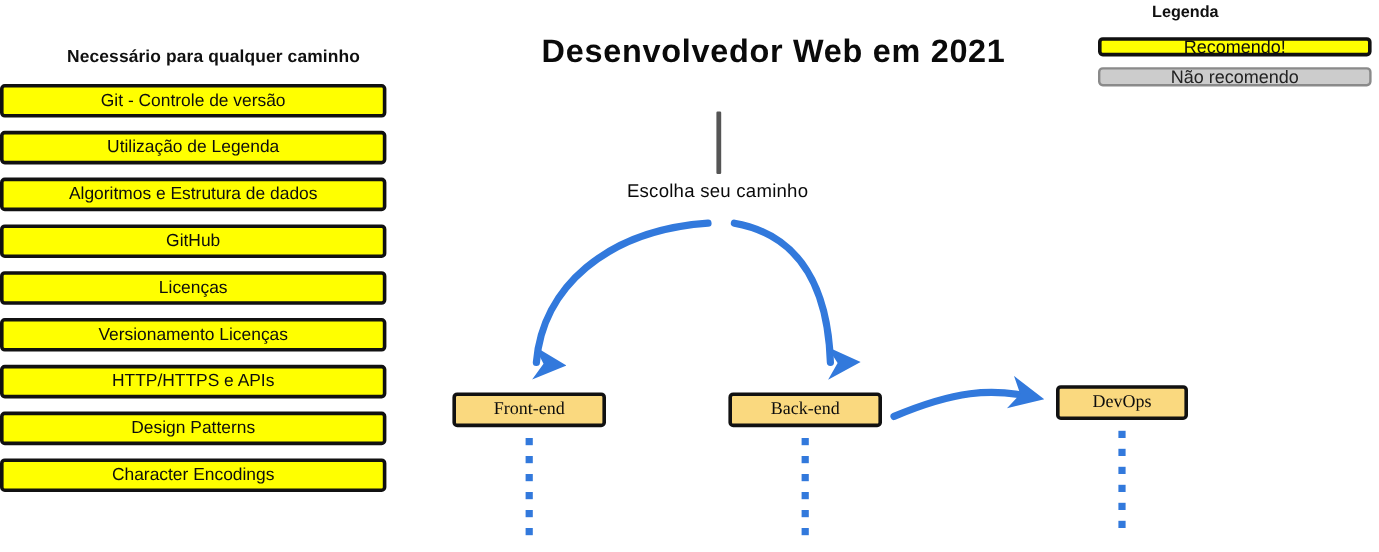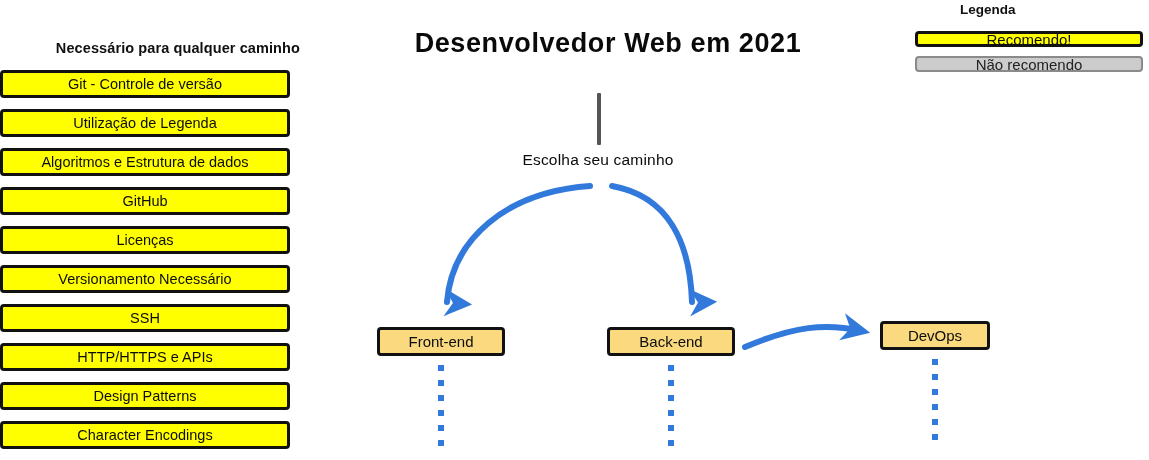--- a/index.html
+++ b/index.html
@@ -28,41 +28,41 @@
     font-weight: bold;
     letter-spacing: 0.1px;
     color: #101010;
     margin: 0 0 14px 2px;
     white-space: nowrap;
     text-align: right;
   }
   .req-box {
     position: relative;
     box-sizing: border-box;
-    width: 290px;
+    width: 322px;
     height: 28px;
     margin-bottom: 11px;
     background: #FFFF00;
     border: 3px solid #111111;
     border-radius: 4px;
     display: flex;
     align-items: center;
     justify-content: center;
     font-size: 14.5px;
     color: #0d0d0d;
     white-space: nowrap;
   }
 
   
   #main-title {
     position: absolute;
     left: 378px;
     top: 28px;
     width: 460px;
-    text-align: center;
+    text-align: right;
     font-size: 27px;
     font-weight: bold;
     letter-spacing: 0.6px;
     color: #0a0a0a;
     white-space: nowrap;
   }
   #title-stem {
     position: absolute;
     left: 597px;
     top: 93px;
@@ -89,20 +89,21 @@
     left: 0;
     top: 0;
     width: 1149px;
     height: 460px;
     pointer-events: none;
   }
 
   
   .path-node {
     position: absolute;
+    font-family: Liberation Serif, serif;
   }
   .path-box {
     box-sizing: border-box;
     background: #FAD97F;
     border: 3px solid #111111;
     border-radius: 4px;
     height: 29px;
     display: flex;
     align-items: center;
     justify-content: center;
@@ -178,22 +179,21 @@
 </head>
 <body>
 
 <div id="left-column">
   <div id="required-heading">Necessário para qualquer caminho</div>
   <div class="req-box">Git - Controle de versão</div>
   <div class="req-box">Utilização de Legenda</div>
   <div class="req-box">Algoritmos e Estrutura de dados</div>
   <div class="req-box">GitHub</div>
   <div class="req-box">Licenças</div>
-  <div class="req-box">Versionamento Necessário</div>
-  <div class="req-box">SSH</div>
+  <div class="req-box">Versionamento Licenças</div>
   <div class="req-box">HTTP/HTTPS e APIs</div>
   <div class="req-box">Design Patterns</div>
   <div class="req-box">Character Encodings</div>
 </div>
 
 <div id="main-title">Desenvolvedor Web em 2021</div>
 <div id="title-stem"></div>
 <div id="choose-path-label">Escolha seu caminho</div>
 
 <svg id="arrow-layer" viewBox="0 0 1149 460">

